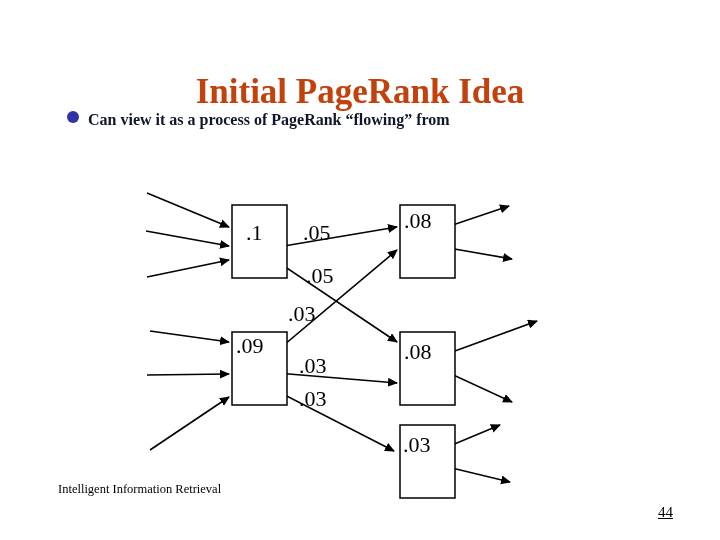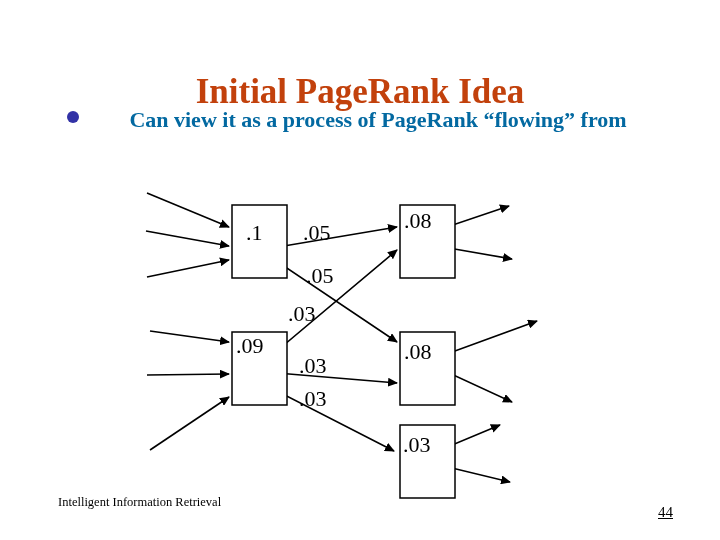--- a/index.html
+++ b/index.html
@@ -25,45 +25,44 @@
     position: absolute;
     left: 67px; top: 111px;
     width: 12px; height: 12px;
     border-radius: 50%;
     background: #3232a6;
   }
   .bullet-text {
     position: absolute;
     left: 88px; top: 104px;
     width: 580px;
-    font-size: 22px;
+    font-size: 16px;
     font-weight: bold;
-    color: #0369a1;
+    color: #0f172a;
     line-height: 32px;
-    text-align: center;
   }
   svg.diagram {
     position: absolute;
     left: 0; top: 0;
     width: 720px; height: 540px;
   }
   .node-box { fill: #ffffff; stroke: #000000; stroke-width: 1.5; }
   .node-label, .edge-label {
     font-family: "Liberation Serif", "DejaVu Serif", serif;
     font-size: 22px;
     fill: #000000;
   }
   .flow-arrow {
     fill: none;
     stroke: #000000;
     stroke-width: 1.6;
   }
   .footer {
     position: absolute;
-    left: 58px; top: 495px;
+    left: 58px; top: 482px;
     font-size: 12.5px;
     color: #000000;
   }
   .page-num {
     position: absolute;
     left: 658px; top: 504px;
     font-size: 15px;
     color: #000000;
     text-decoration: underline;
   }

